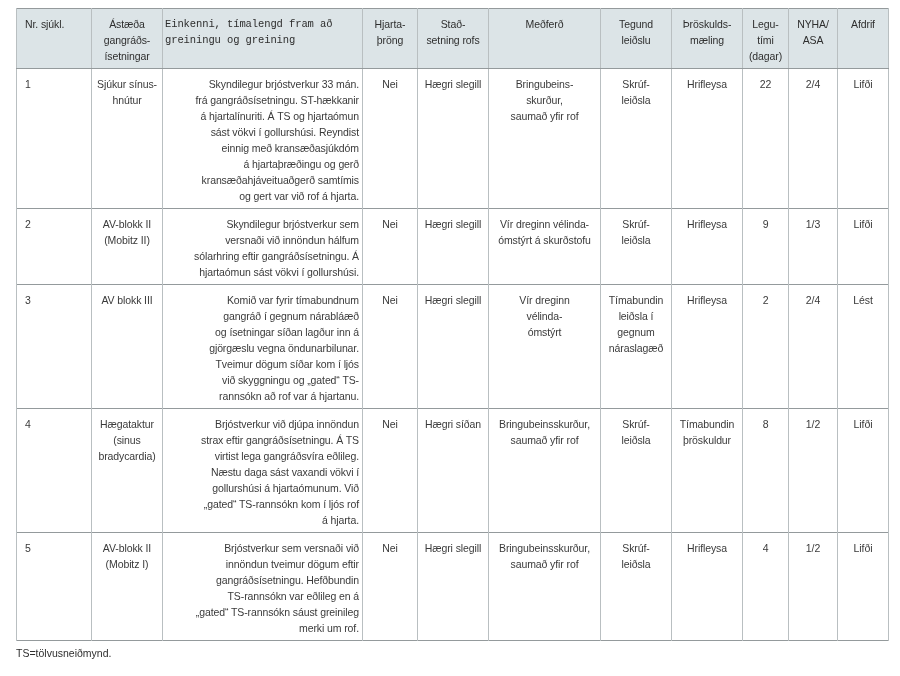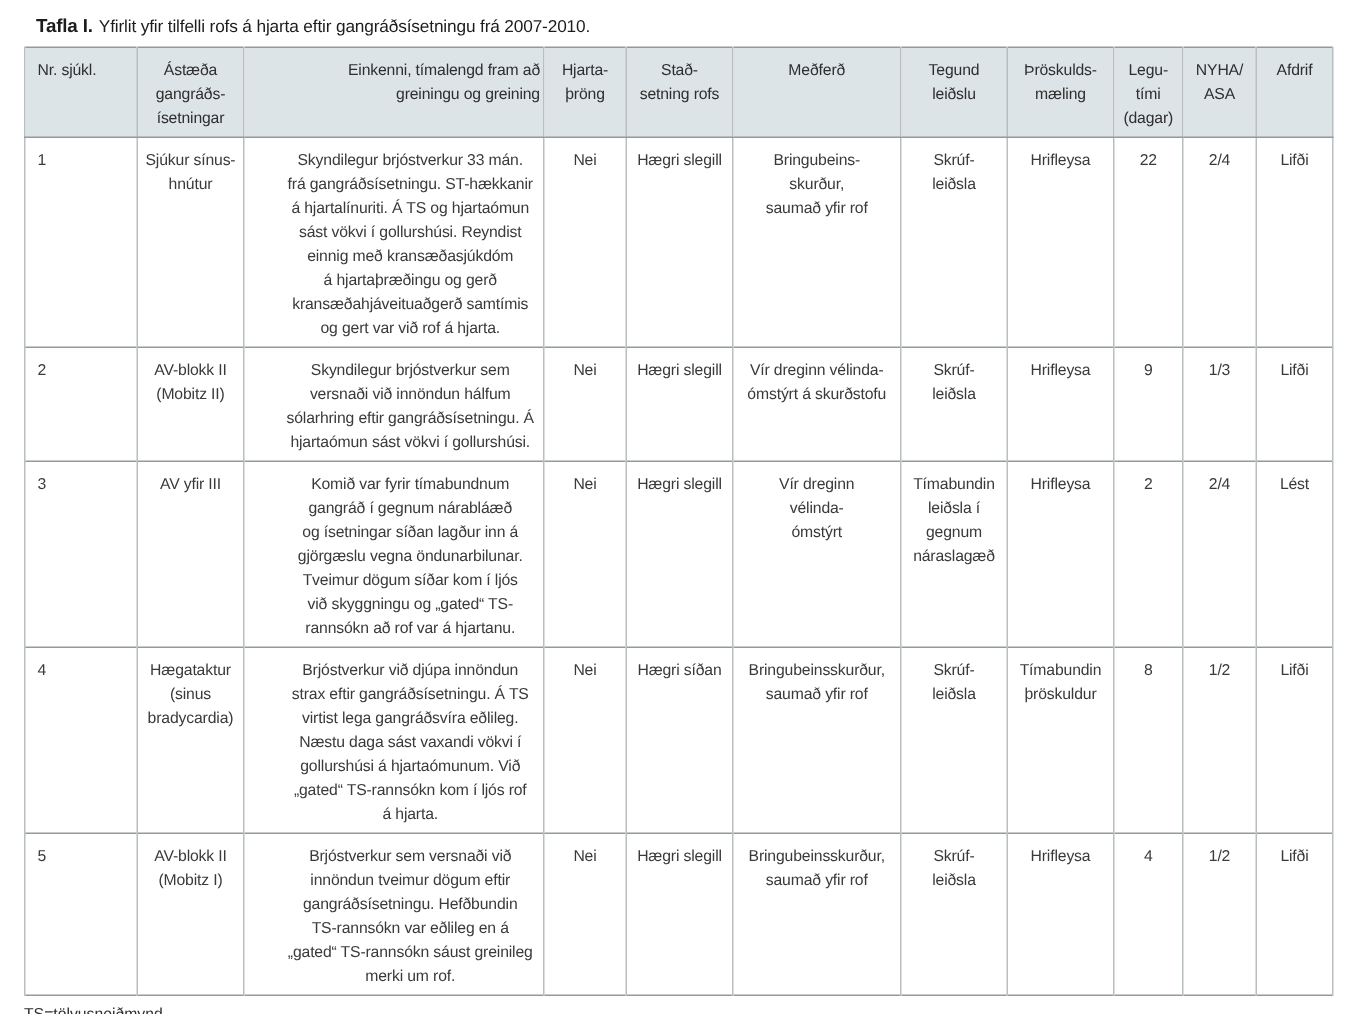--- a/index.html
+++ b/index.html
@@ -58,42 +58,40 @@
   }
   tbody tr {
     border-top: 1px solid #949a9c;
   }
   th.col-0, td.col-0 {
     text-align: left;
     padding-left: 8px;
     margin-top: 12px;
   }
   td.col-2 {
-    text-align: center;
+    text-align: right;
     padding-left: 25px;
     padding-right: 3px;
   }
   th.col-2 {
-    text-align: right;
+    text-align: left;
+    font-family: Liberation Mono, monospace;
   }
   .footnote {
     font-size: 10.5px;
     line-height: 14px;
     padding: 5px 0 0 0;
     color: #2e2e2e;
   }
 </style>
 </head>
 <body>
 
 <div class="page">
 
-  <div class="title">
-    <span class="title-label">Tafla I.</span><span>Yfirlit yfir tilfelli rofs á hjarta eftir gangráðsísetningu frá 2007-2010.</span>
-  </div>
 
   <table class="data-table">
     <colgroup>
       <col style="width:75px">
         <col style="width:71px">
         <col style="width:200px">
         <col style="width:55px">
         <col style="width:71px">
         <col style="width:112px">
         <col style="width:71px">
@@ -166,21 +164,21 @@
 ómstýrt á skurðstofu</td>
           <td class="col-6">Skrúf-
 leiðsla</td>
           <td class="col-7">Hrifleysa</td>
           <td class="col-8">9</td>
           <td class="col-9">1/3</td>
           <td class="col-10">Lifði</td>
         </tr>
         <tr>
           <td class="col-0">3</td>
-          <td class="col-1">AV yfir III</td>
+          <td class="col-1">AV blokk III</td>
           <td class="col-2">Komið var fyrir tímabundnum
 gangráð í gegnum nárabláæð
 og ísetningar síðan lagður inn á
 gjörgæslu vegna öndunarbilunar.
 Tveimur dögum síðar kom í ljós
 við skyggningu og „gated“ TS-
 rannsókn að rof var á hjartanu.</td>
           <td class="col-3">Nei</td>
           <td class="col-4">Hægri slegill</td>
           <td class="col-5">Vír dreginn

